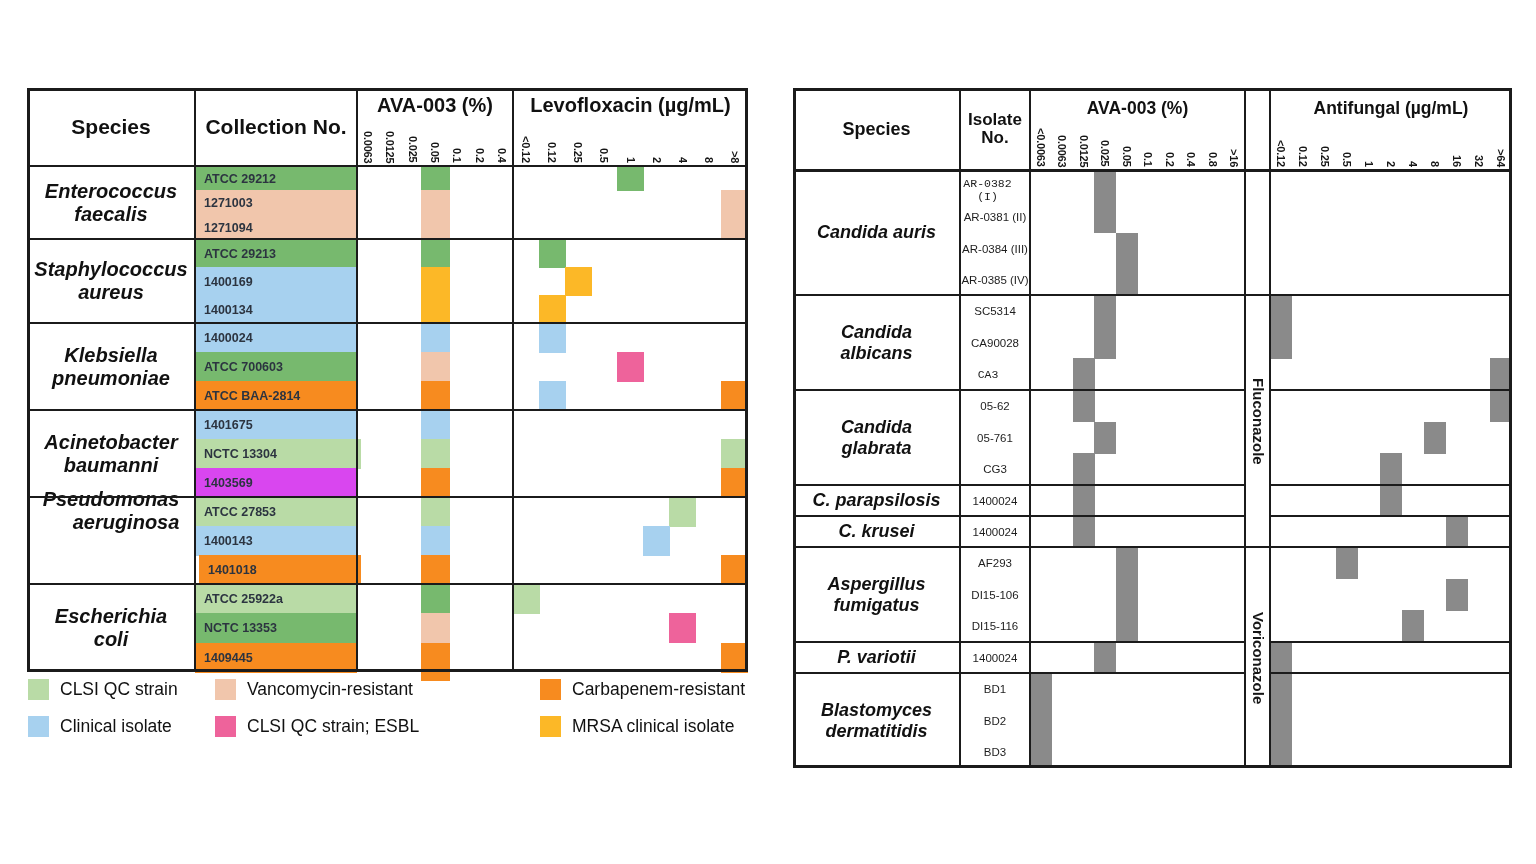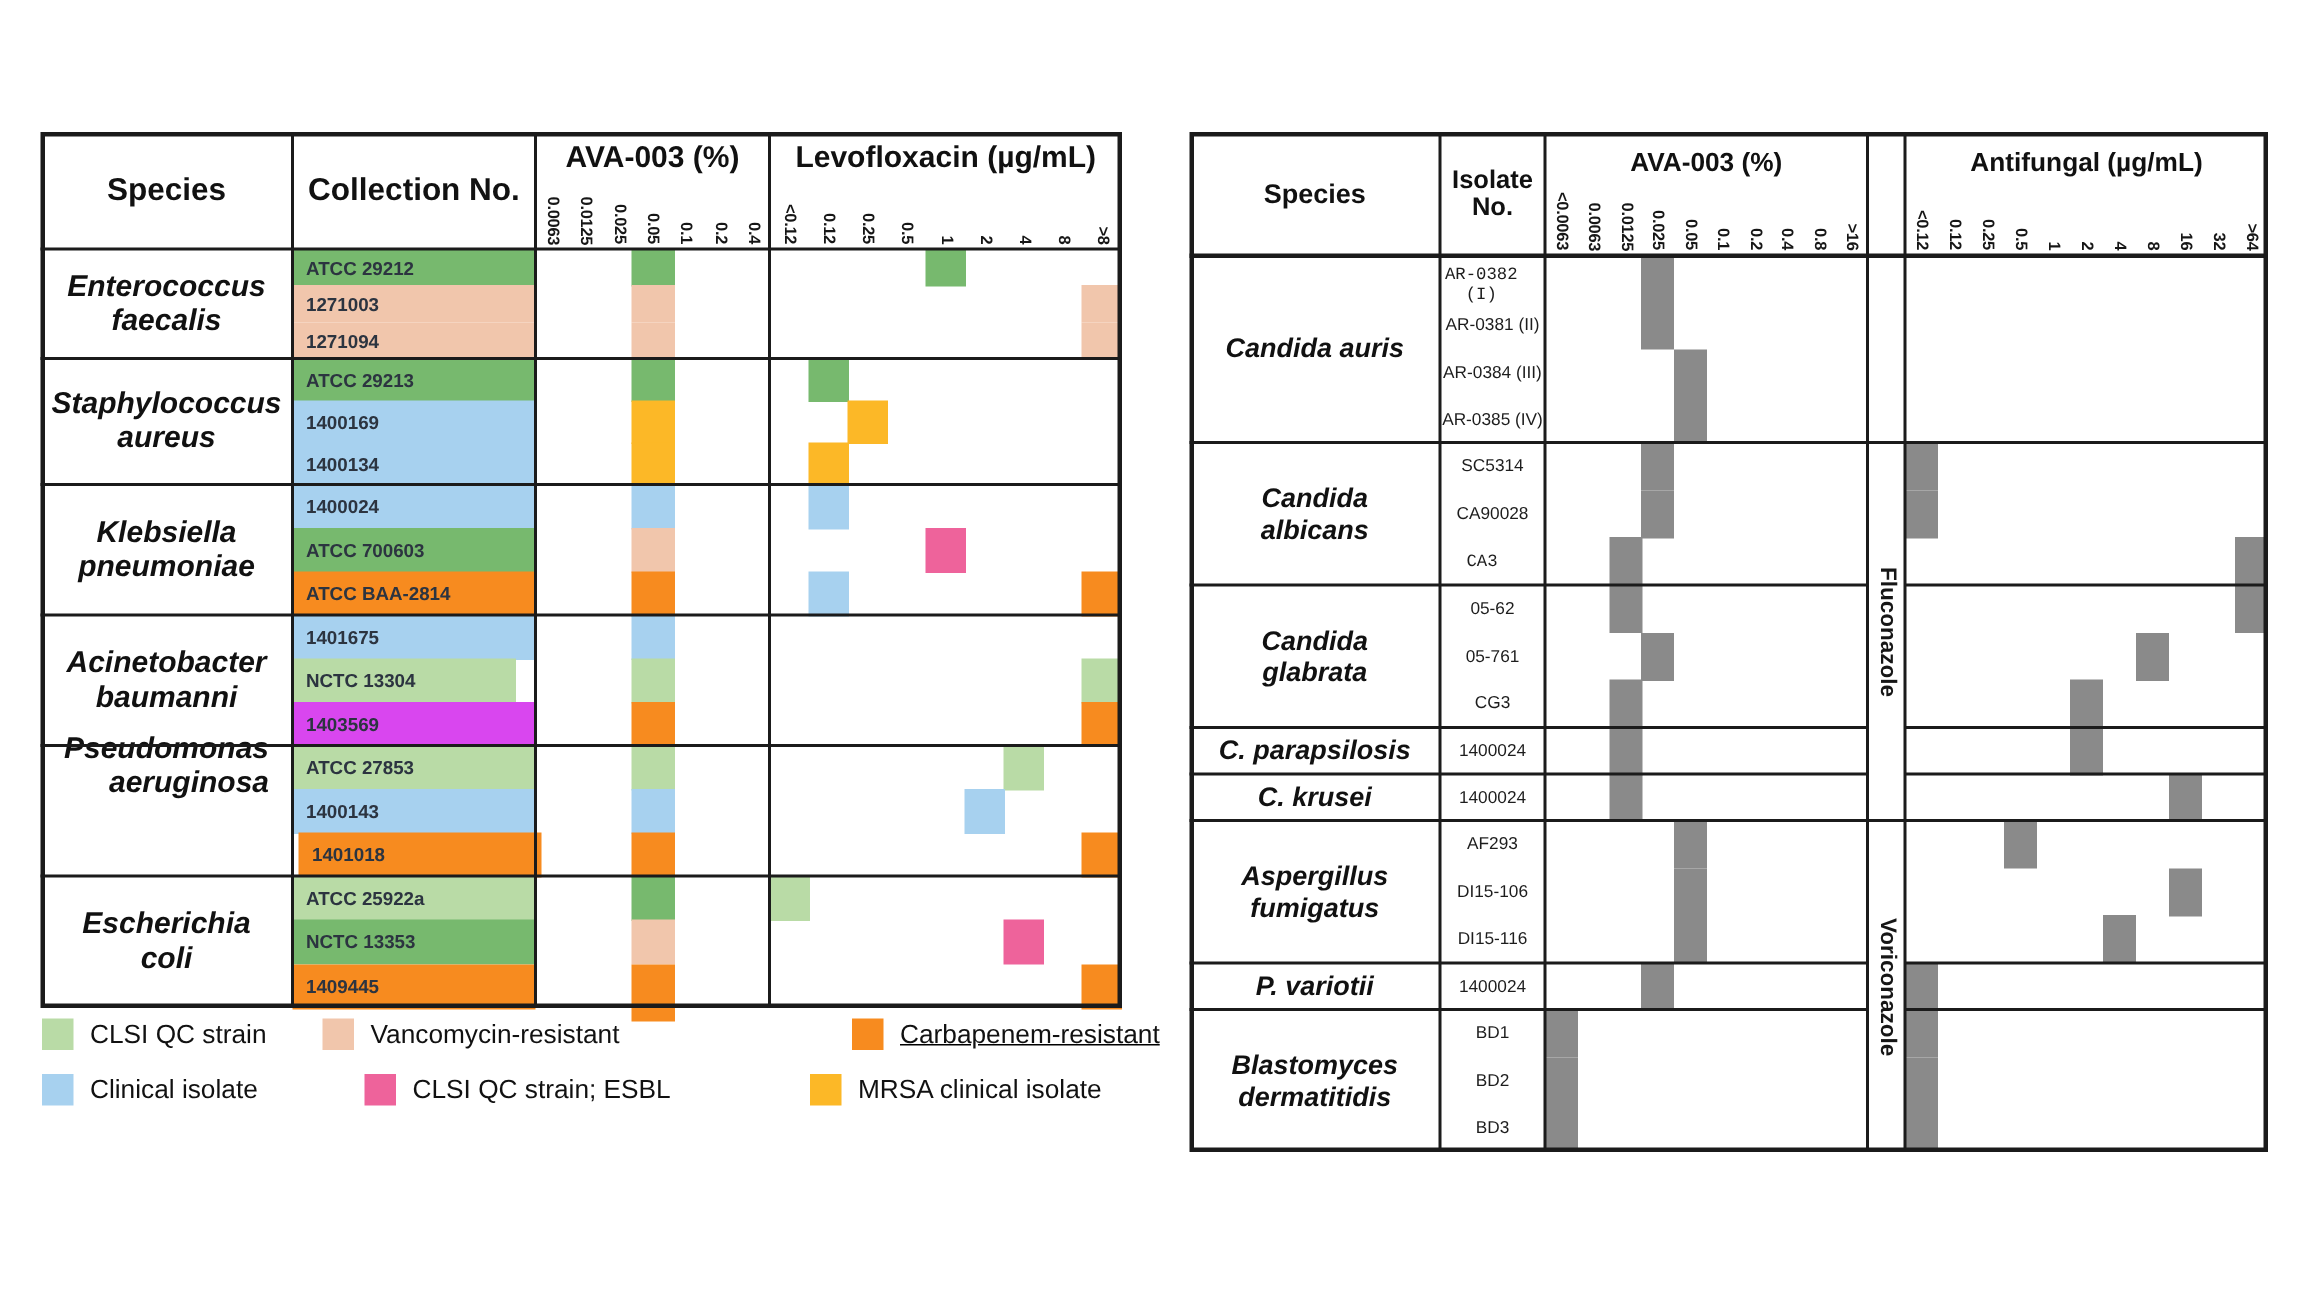--- a/index.html
+++ b/index.html
@@ -27,25 +27,25 @@
     <span class="legend-label">CLSI QC strain</span>
   </div>
   <div class="legend-item" style="left:28px;top:716px;">
     <span class="legend-swatch" style="background: rgb(167, 209, 239);"></span>
     <span class="legend-label">Clinical isolate</span>
   </div>
   <div class="legend-item" style="left:215px;top:679px;">
     <span class="legend-swatch" style="background: rgb(241, 198, 172);"></span>
     <span class="legend-label">Vancomycin-resistant</span>
   </div>
-  <div class="legend-item" style="left:215px;top:716px;margin-left:28px;">
+  <div class="legend-item" style="left:215px;top:716px;">
     <span class="legend-swatch" style="background: rgb(238, 99, 155);"></span>
     <span class="legend-label">CLSI QC strain; ESBL</span>
   </div>
-  <div class="legend-item" style="left:568px;top:679px;text-decoration:underline;">
+  <div class="legend-item" style="left:540px;top:679px;">
     <span class="legend-swatch" style="background: rgb(247, 139, 31);"></span>
     <span class="legend-label">Carbapenem-resistant</span>
   </div>
   <div class="legend-item" style="left:540px;top:716px;">
     <span class="legend-swatch" style="background: rgb(252, 184, 39);"></span>
     <span class="legend-label">MRSA clinical isolate</span>
   </div>
 <div class="abs hdr" style="left: 27px; top: 88px; width: 168px; height: 78px; font-size: 21px;">Species</div>
     <div class="abs hdr" style="left: 195px; top: 88px; width: 162px; height: 78px; font-size: 21px;">Collection No.</div>
     <div class="abs hdr" style="left: 357px; top: 91px; width: 156px; height: 28px; font-size: 20px;">AVA-003 (%)</div>
@@ -97,21 +97,21 @@
     <div class="abs" style="left: 421px; top: 352px; width: 29px; height: 30px; background: rgb(241, 198, 172);"></div>
     <div class="abs" style="left: 617px; top: 352px; width: 27px; height: 30px; background: rgb(238, 99, 155);"></div>
     <div class="abs cid" style="left: 195px; top: 381px; width: 162px; height: 30px; background: rgb(247, 139, 31);">ATCC BAA-2814</div>
     <div class="abs" style="left: 421px; top: 381px; width: 29px; height: 30px; background: rgb(247, 139, 31);"></div>
     <div class="abs" style="left: 539px; top: 381px; width: 27px; height: 30px; background: rgb(167, 209, 239);"></div>
     <div class="abs" style="left: 721px; top: 381px; width: 27px; height: 30px; background: rgb(247, 139, 31);"></div>
     <div class="abs species" style="left: 27px; top: 410px; width: 168px; height: 87px; font-size: 20px;">Acinetobacter
 baumanni</div>
     <div class="abs cid" style="left: 195px; top: 410px; width: 162px; height: 30px; background: rgb(167, 209, 239);">1401675</div>
     <div class="abs" style="left: 421px; top: 410px; width: 29px; height: 30px; background: rgb(167, 209, 239);"></div>
-    <div class="abs cid" style="left: 195px; top: 439px; width: 149px; height: 30px; background: rgb(185, 219, 166);">NCTC 13304</div>
+    <div class="abs cid" style="left: 195px; top: 439px; width: 166px; height: 30px; background: rgb(185, 219, 166);">NCTC 13304</div>
     <div class="abs" style="left: 421px; top: 439px; width: 29px; height: 30px; background: rgb(185, 219, 166);"></div>
     <div class="abs" style="left: 721px; top: 439px; width: 27px; height: 30px; background: rgb(185, 219, 166);"></div>
     <div class="abs cid" style="left: 195px; top: 468px; width: 162px; height: 30px; background: #d946ef;">1403569</div>
     <div class="abs" style="left: 421px; top: 468px; width: 29px; height: 30px; background: rgb(247, 139, 31);"></div>
     <div class="abs" style="left: 721px; top: 468px; width: 27px; height: 30px; background: rgb(247, 139, 31);"></div>
     <div class="abs species" style="left: 27px; top: 467px; width: 168px; height: 87px; font-size: 20px; text-align: right;">Pseudomonas
 aeruginosa</div>
     <div class="abs cid" style="left: 195px; top: 497px; width: 162px; height: 30px; background: rgb(185, 219, 166);">ATCC 27853</div>
     <div class="abs" style="left: 421px; top: 497px; width: 29px; height: 30px; background: rgb(185, 219, 166);"></div>
     <div class="abs" style="left: 669px; top: 497px; width: 27px; height: 30px; background: rgb(185, 219, 166);"></div>

